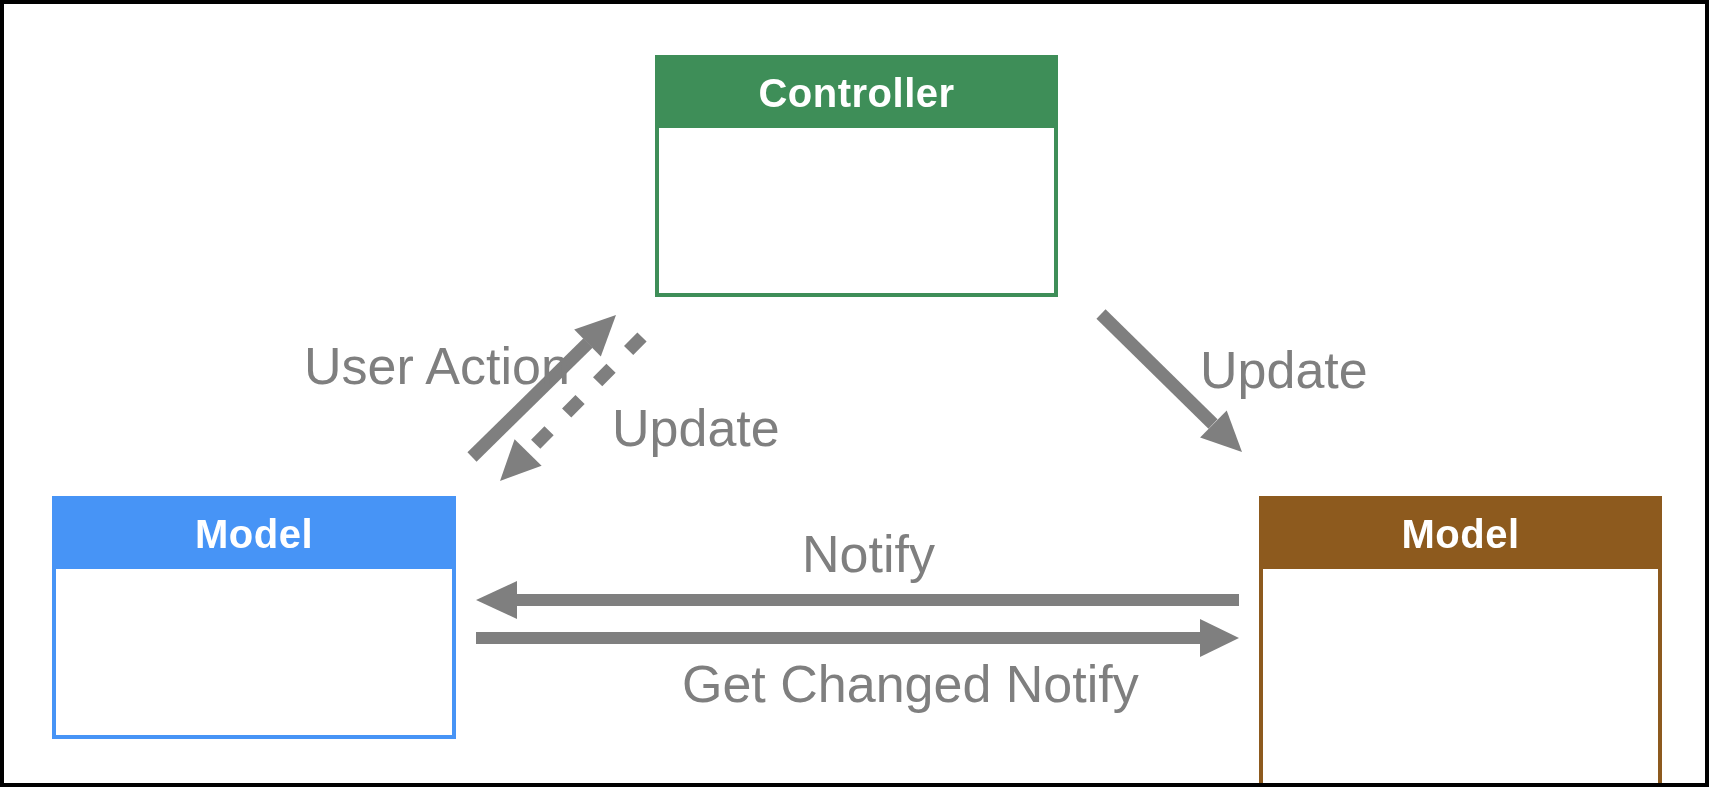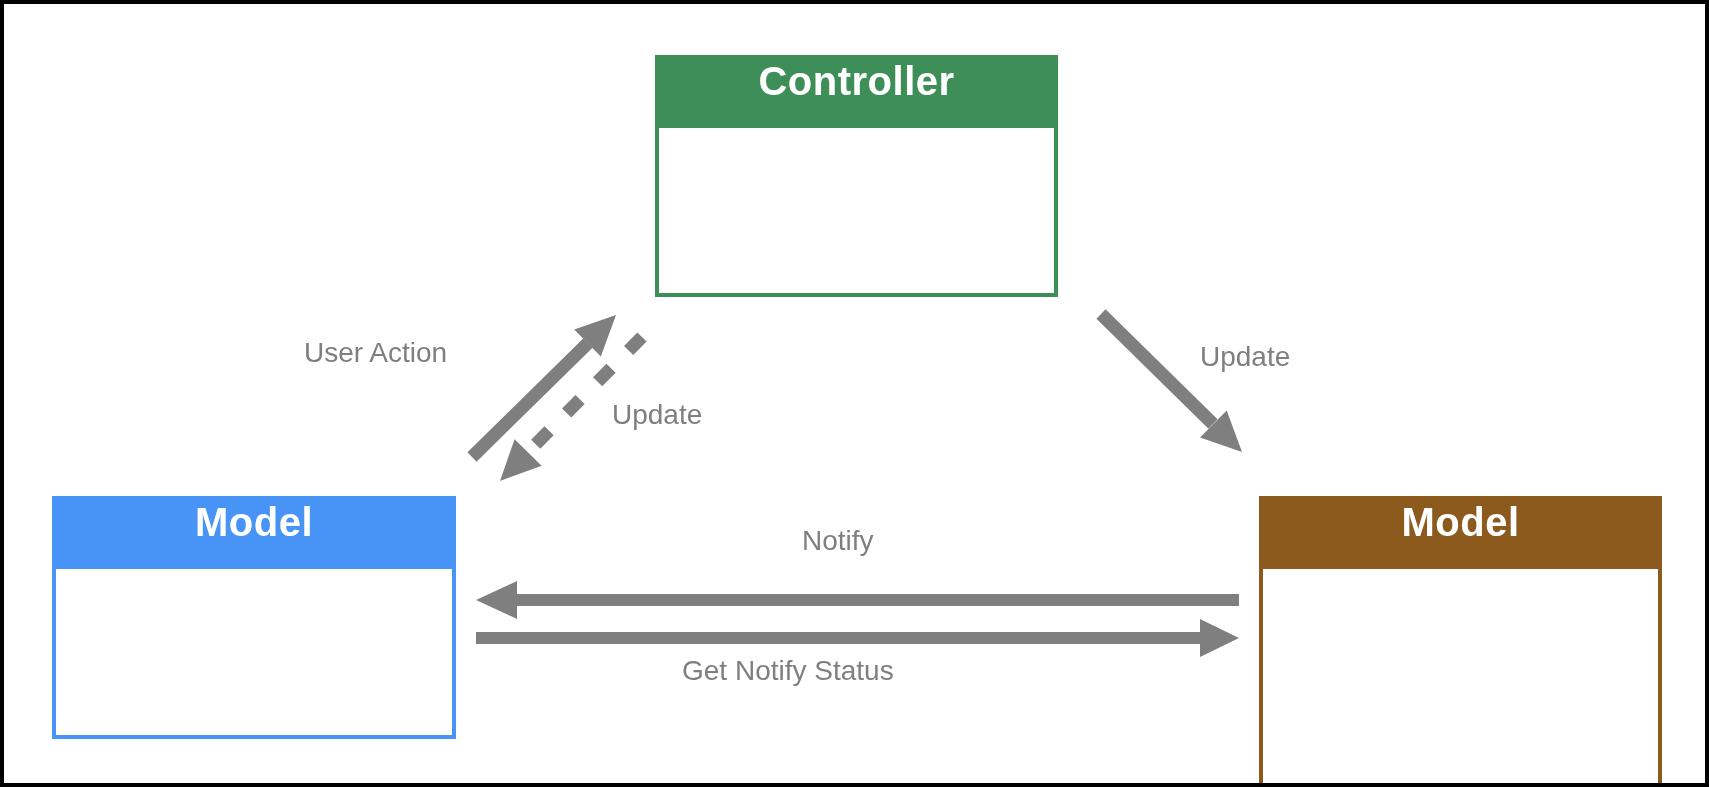--- a/index.html
+++ b/index.html
@@ -29,42 +29,42 @@
     position: absolute;
     box-sizing: border-box;
     background: #ffffff;
     display: flex;
     flex-direction: column;
   }
   .node-header {
     box-sizing: border-box;
     height: 69px;
     display: flex;
-    align-items: flex-start;
+    align-items: center;
     justify-content: center;
     color: #ffffff;
     font-size: 40px;
     font-weight: 600;
     letter-spacing: 0.5px;
   }
   .node-body {
     flex: 1;
     background: #ffffff;
   }
   .node.controller { left: 651px; top: 51px;  width: 403px; height: 242px; border: 4px solid var(--controller, #3e8e58); }
   .node.controller .node-header { background: var(--controller, #3e8e58); }
   .node.view       { left: 48px;  top: 492px; width: 404px; height: 243px; border: 4px solid var(--view, #4794f6); }
   .node.view .node-header { background: var(--view, #4794f6); }
   .node.model      { left: 1255px; top: 492px; width: 403px; height: 305px; border: 4px solid var(--model, #8d5a1e); }
   .node.model .node-header { background: var(--model, #8d5a1e); }
 
   .edge-label {
     position: absolute;
     color: var(--label, #7f7f7f);
-    font-size: 28px;
+    font-size: 52px;
     font-weight: 500;
     line-height: 1.1;
     white-space: nowrap;
   }
   .lbl-user-action        { left: 300px;  top: 334px; }
   .lbl-update-view        { left: 608px;  top: 396px; }
   .lbl-update-model       { left: 1196px; top: 338px; }
   .lbl-notify             { left: 798px;  top: 522px; }
   .lbl-get-changed-status { left: 678px;  top: 652px; }
 
@@ -128,15 +128,15 @@
     <div class="node-header">
       <span>Model</span>
     </div>
     <div class="node-body"></div>
   </div>
 
   <div class="edge-label lbl-user-action">User Action</div>
   <div class="edge-label lbl-update-view">Update</div>
   <div class="edge-label lbl-update-model">Update</div>
   <div class="edge-label lbl-notify">Notify</div>
-  <div class="edge-label lbl-get-changed-status">Get Notify Status</div>
+  <div class="edge-label lbl-get-changed-status">Get Changed Notify</div>
 
 </div>
 
 </body></html>

